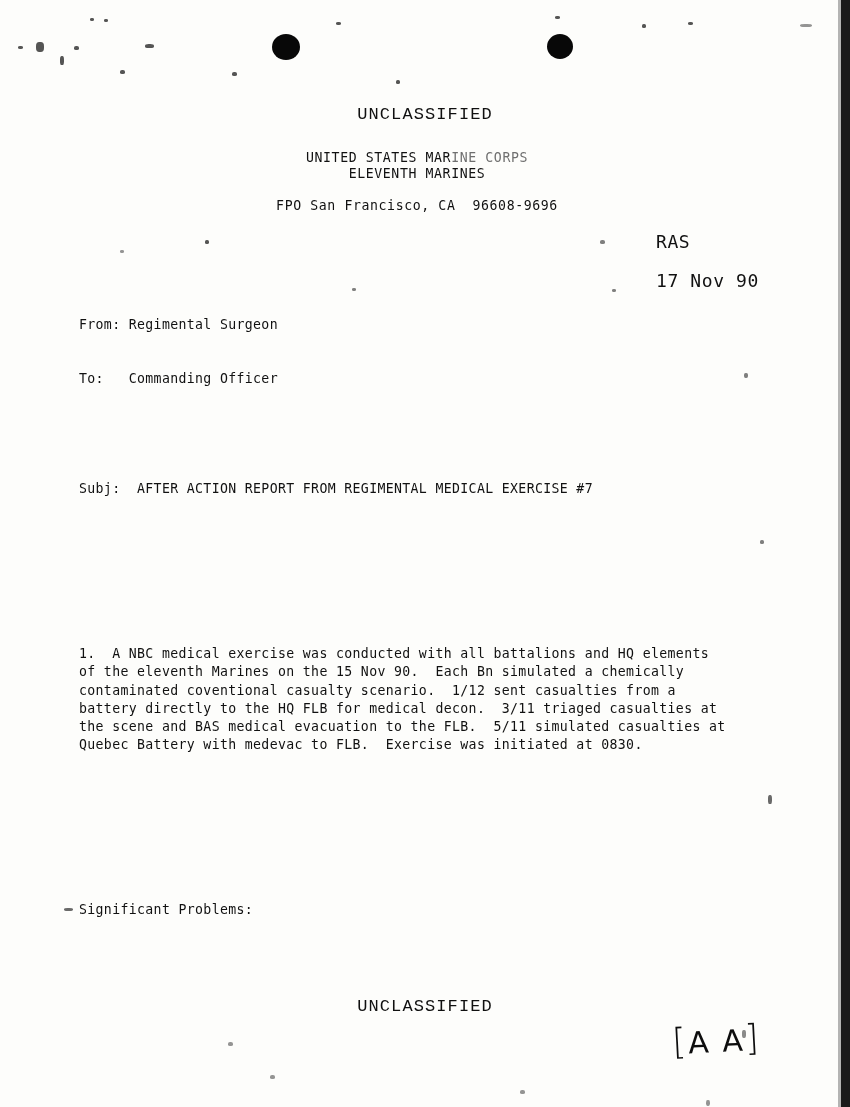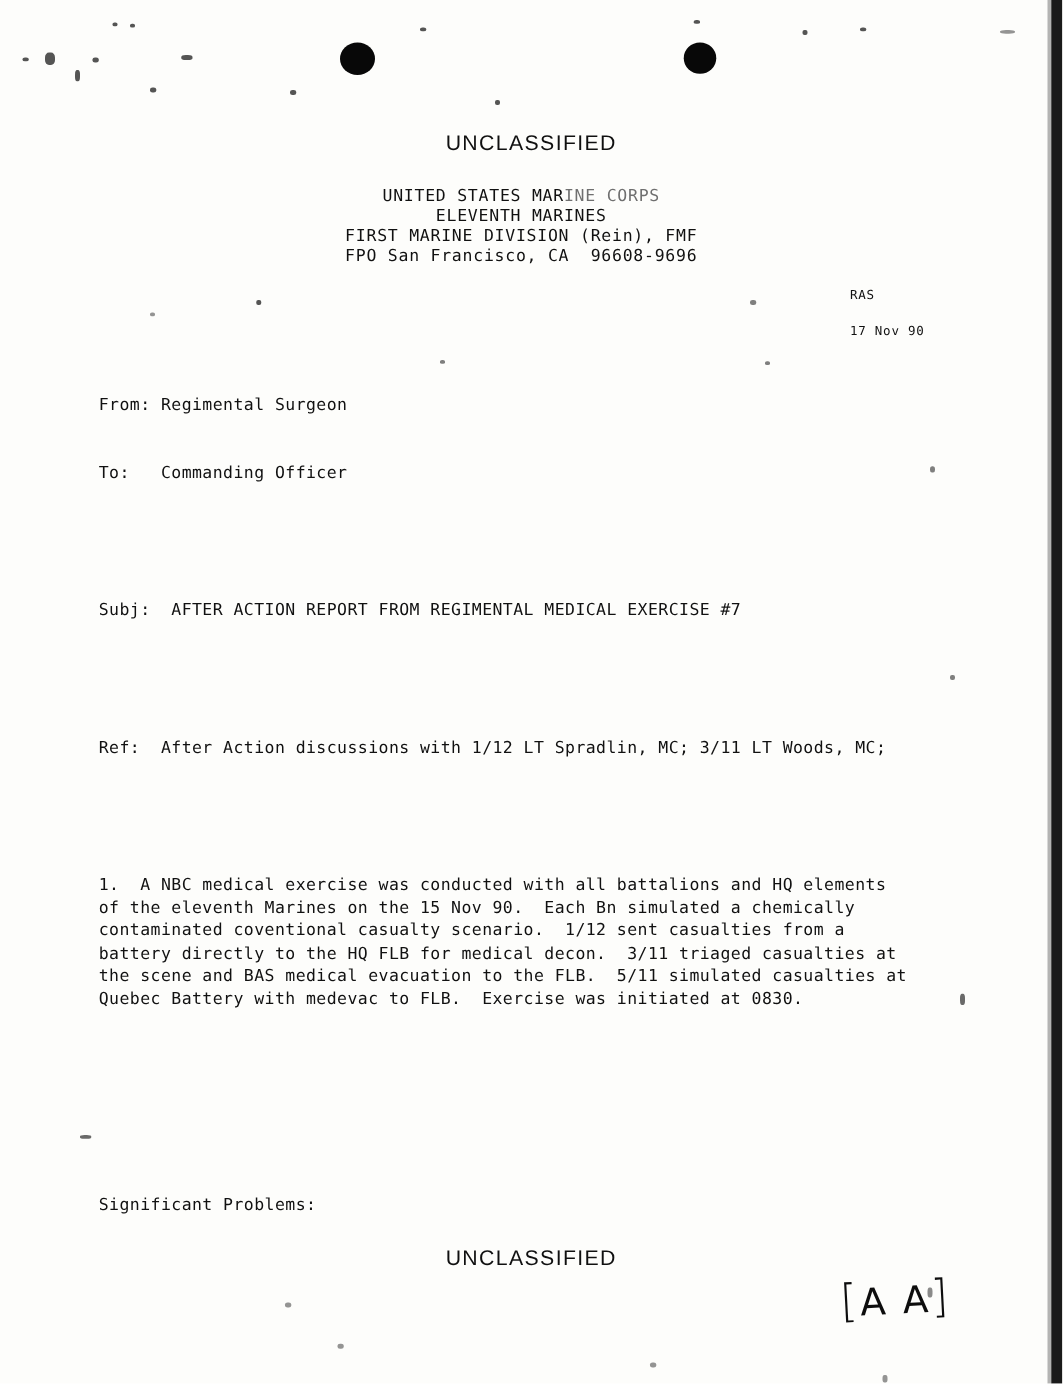--- a/index.html
+++ b/index.html
@@ -46,21 +46,21 @@
     border-radius: 40%;
     opacity: .8;
   }
 
   
   .classif {
     position: absolute;
     left: 0;
     width: 850px;
     text-align: center;
-    font-family: Liberation Sans, sans-serif;
+    font-family: Liberation Mono, monospace;
     font-size: 17px;
     letter-spacing: 1.1px;
     color: #101010;
   }
   .classif.top { top: 105px; }
   .classif.bottom { top: 997px; }
 
   .hdr {
     position: absolute;
     left: 0;
@@ -72,23 +72,23 @@
   }
   .hdr.l1 { top: 150px; }
   .hdr.l2 { top: 166px; }
   .hdr.l3 { top: 182px; }
   .hdr.l4 { top: 198px; }
 
   .hdr.l1 .fade { color: #6f6f6f; }
 
   .ras {
     position: absolute;
-    left: 680px;
+    left: 656px;
     top: 231px;
-    font-size: 10px;
+    font-size: 18px;
     letter-spacing: .6px;
   }
   .ras .d { margin-top: 18px; }
 
   .body {
     position: absolute;
     left: 79px;
     top: 279px;
     width: 680px;
     font-size: 13.2px;
@@ -149,35 +149,33 @@
   <div class="speck" style="left:120px;top:250px;width:4px;height:3px;opacity:.5;"></div>
   <div class="speck" style="left:228px;top:1042px;width:5px;height:4px;opacity:.5;"></div>
   <div class="speck" style="left:352px;top:288px;width:4px;height:3px;opacity:.6;"></div>
   <div class="speck" style="left:612px;top:289px;width:4px;height:3px;opacity:.6;"></div>
   <div class="speck" style="left:64px;top:908px;width:9px;height:3px;opacity:.7;"></div>
 
   <div class="classif top">UNCLASSIFIED</div>
 
   <div class="hdr l1"><span>UNITED STATES MAR</span><span class="fade">INE CORPS</span></div>
   <div class="hdr l2"><span>ELEVENTH MARIN</span><span class="fade">ES</span></div>
-  <div class="hdr l3">FIRST MARINE DIVISION (Rein), FMF</div>
   <div class="hdr l4">FPO San Francisco, CA  96608-9696</div>
 
   <div class="ras">
     <div>RAS</div>
     <div class="d">17 Nov 90</div>
   </div>
 
   <div class="body">
     <div class="para">From: Regimental Surgeon</div>
     <div class="para">To:   Commanding Officer</div>
     <div class="gap"></div>
     <div class="para">Subj:  AFTER ACTION REPORT FROM REGIMENTAL MEDICAL EXERCISE #7</div>
     <div class="gap"></div>
-    <div class="para">Ref:  After Action discussions with 1/12 LT Spradlin, MC; 3/11 LT Woods, MC;</div>
     <div class="gap"></div>
     <div class="para">1.  A NBC medical exercise was conducted with all battalions and HQ elements
 of the eleventh Marines on the 15 Nov 90.  Each Bn simulated a chemically
 contaminated coventional casualty scenario.  1/12 sent casualties from a
 battery directly to the HQ FLB for medical decon.  3/11 triaged casualties at
 the scene and BAS medical evacuation to the FLB.  5/11 simulated casualties at
 Quebec Battery with medevac to FLB.  Exercise was initiated at 0830.</div>
     <div class="gap"></div>
     <div class="gap"></div>
     <div class="para">Significant Problems:</div>

